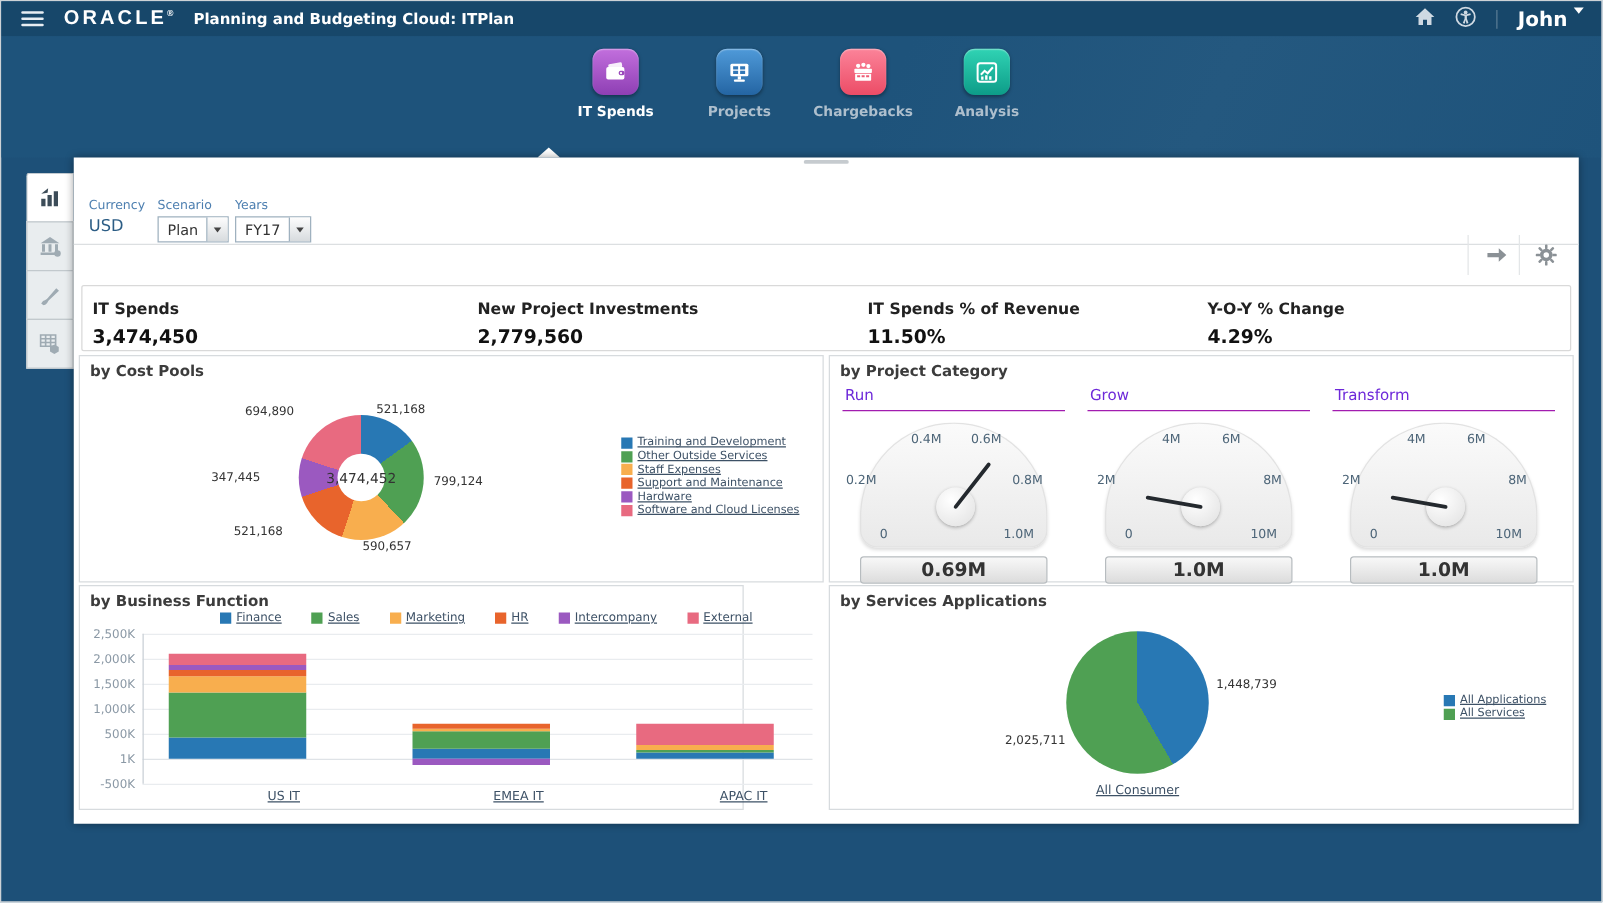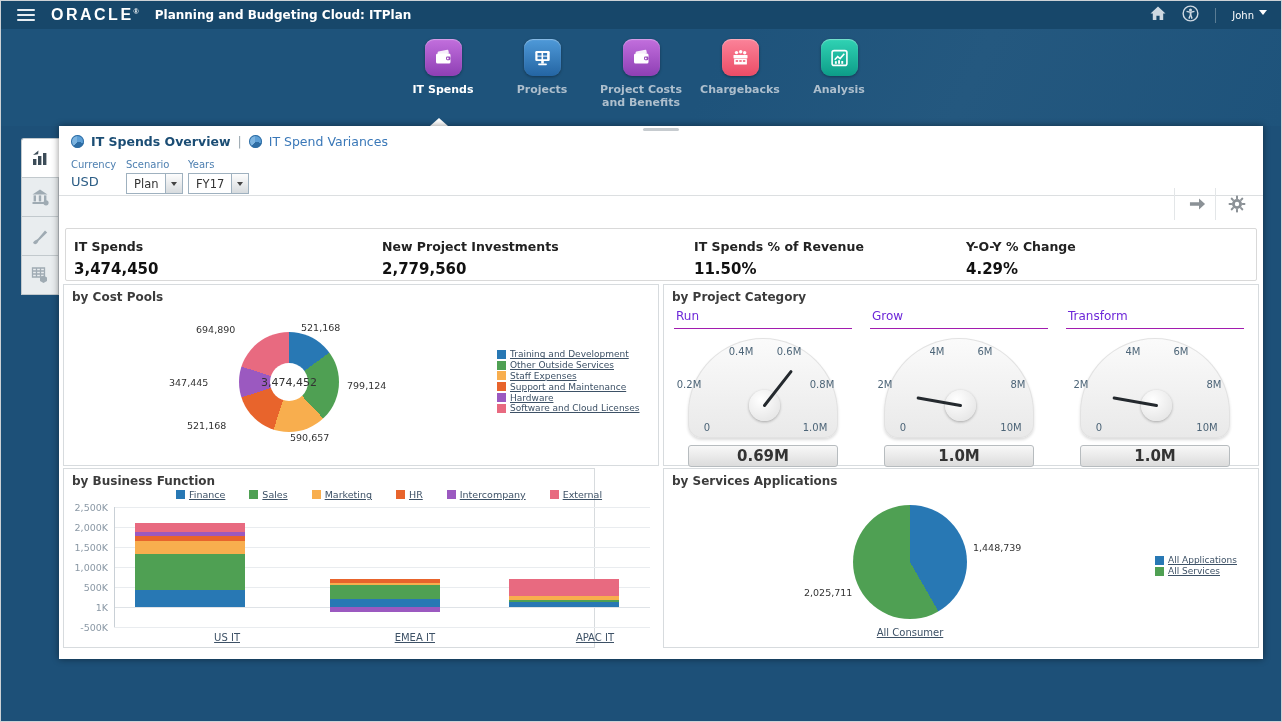--- a/index.html
+++ b/index.html
@@ -8,21 +8,21 @@
 
   
   .topbar { position:absolute; left:0; top:0; width:100%; height:28px; background:#17476a; display:flex; align-items:center; }
   .hamburger { width:18px; height:12px; margin-left:16px; display:flex; flex-direction:column; justify-content:space-between; cursor:pointer; }
   .hamburger span { display:block; height:2px; background:#e8eef3; border-radius:1px; }
   .brand { margin-left:16px; color:#fff; font-weight:bold; font-size:16px; letter-spacing:2.5px; font-family:"Liberation Sans",sans-serif; }
   .brand sup { font-size:7px; letter-spacing:0; }
   .app-title { margin-left:16px; color:#fff; font-weight:bold; font-size:12px; }
   .topbar-right { margin-left:auto; margin-right:14px; display:flex; align-items:center; gap:16px; }
   .top-divider { width:1px; height:15px; background:#5a7c94; }
-  .user { color:#fff; font-weight:normal; font-size:10px; display:flex; align-items:flex-start; gap:5px; cursor:pointer; }
+  .user { color:#fff; font-weight:bold; font-size:16px; display:flex; align-items:flex-start; gap:5px; cursor:pointer; }
   .caret { width:0; height:0; border-left:4px solid transparent; border-right:4px solid transparent; border-top:5px solid #fff; }
 
   
   .navband { position:absolute; left:0; top:28px; width:100%; height:97px;
     background:linear-gradient(115deg,#1e537b 55%, #24587f 75%, #1e537b 100%); }
   .nav-row { position:absolute; left:0; right:0; top:10px; display:flex; justify-content:center; }
   .nav-item { width:99px; display:flex; flex-direction:column; align-items:center; cursor:pointer; }
   .nav-tile { width:37px; height:37px; border-radius:9px; display:flex; align-items:center; justify-content:center;
     box-shadow:0 1px 3px rgba(0,0,0,.35), inset 0 1px 1px rgba(255,255,255,.35); }
   .nav-label { margin-top:7px; font-size:11px; font-weight:bold; color:#aebfcd; text-align:center; line-height:1.2; }
@@ -160,31 +160,20 @@
               <rect x="10.6" y="5" width="4" height="2.6" fill="#3378b8"></rect>
               <rect x="5" y="8.6" width="4" height="2.6" fill="#3378b8"></rect>
               <rect x="10.6" y="8.6" width="4" height="2.6" fill="#3378b8"></rect>
               <rect x="8.7" y="13" width="2.6" height="2.6" fill="#ffffff"></rect>
               <rect x="5.6" y="15.6" width="8.8" height="1.7" rx="0.8" fill="#ffffff"></rect>
             </svg>
         </div>
         <div class="nav-label">Projects</div>
       </div>
 
-      <div class="nav-item">
-        <div class="nav-tile" style="background: linear-gradient(rgb(194, 111, 221), rgb(142, 63, 180));">
-          <svg width="21" height="20" viewBox="0 0 20 20">
-              <rect x="4.2" y="2.6" width="11" height="4" rx="1" fill="#ffffff" opacity="0.9" transform="rotate(-10 9.7 4.6)"></rect>
-              <rect x="2.5" y="5.5" width="14.5" height="10" rx="1.5" fill="#ffffff"></rect>
-              <rect x="12.5" y="8.6" width="4.5" height="3.6" rx="1.4" fill="#9a49bb"></rect>
-              <circle cx="14.3" cy="10.4" r="0.9" fill="#ffffff"></circle>
-            </svg>
-        </div>
-        <div class="nav-label">Project Costs and Benefits</div>
-      </div>
 
       <div class="nav-item">
         <div class="nav-tile" style="background: linear-gradient(rgb(251, 131, 153), rgb(236, 76, 102));">
           <svg width="21" height="20" viewBox="0 0 20 20">
               <circle cx="6" cy="4.6" r="1.7" fill="#ffffff"></circle>
               <circle cx="10.2" cy="3.8" r="1.7" fill="#ffffff"></circle>
               <circle cx="14.2" cy="4.8" r="1.7" fill="#ffffff"></circle>
               <rect x="3" y="7" width="14" height="3.4" rx="0.6" fill="#ffffff"></rect>
               <rect x="3.6" y="11" width="12.8" height="5.6" rx="0.6" fill="#ffffff"></rect>
               <rect x="5.2" y="12.2" width="2.4" height="1.6" fill="#ee5d76"></rect>
@@ -240,27 +229,20 @@
       <svg width="20" height="20" viewBox="0 0 20 20">
           <path d="M2.5 3 h12 v9 h-12 z M2.5 6 h12 M2.5 9 h12 M6.5 3 v9 M10.5 3 v9" fill="none" stroke="currentColor" stroke-width="1.3"></path>
           <path d="M13.5 10.5 l3.5 2 v3.6 l-3.5 2 -3.5-2 v-3.6 z" fill="currentColor"></path>
         </svg>
     </div>
   </div>
 
   <div class="mainpanel">
     <div class="drag-handle"></div>
 
-    <div class="tabrow">
-      <span class="pie-ic"></span>
-      <span class="tab-active">IT Spends Overview</span>
-      <span class="tab-sep">|</span>
-      <span class="pie-ic"></span>
-      <span class="tab-inactive">IT Spend Variances</span>
-    </div>
 
     <div class="filterbar">
       <div class="fgroup" style="left:12px">
         <div class="flabel">Currency</div>
         <div class="fvalue">USD</div>
       </div>
       <div class="fgroup" style="left:67px">
         <div class="flabel">Scenario</div>
         <div class="combo">
           <span class="val">Plan</span>

